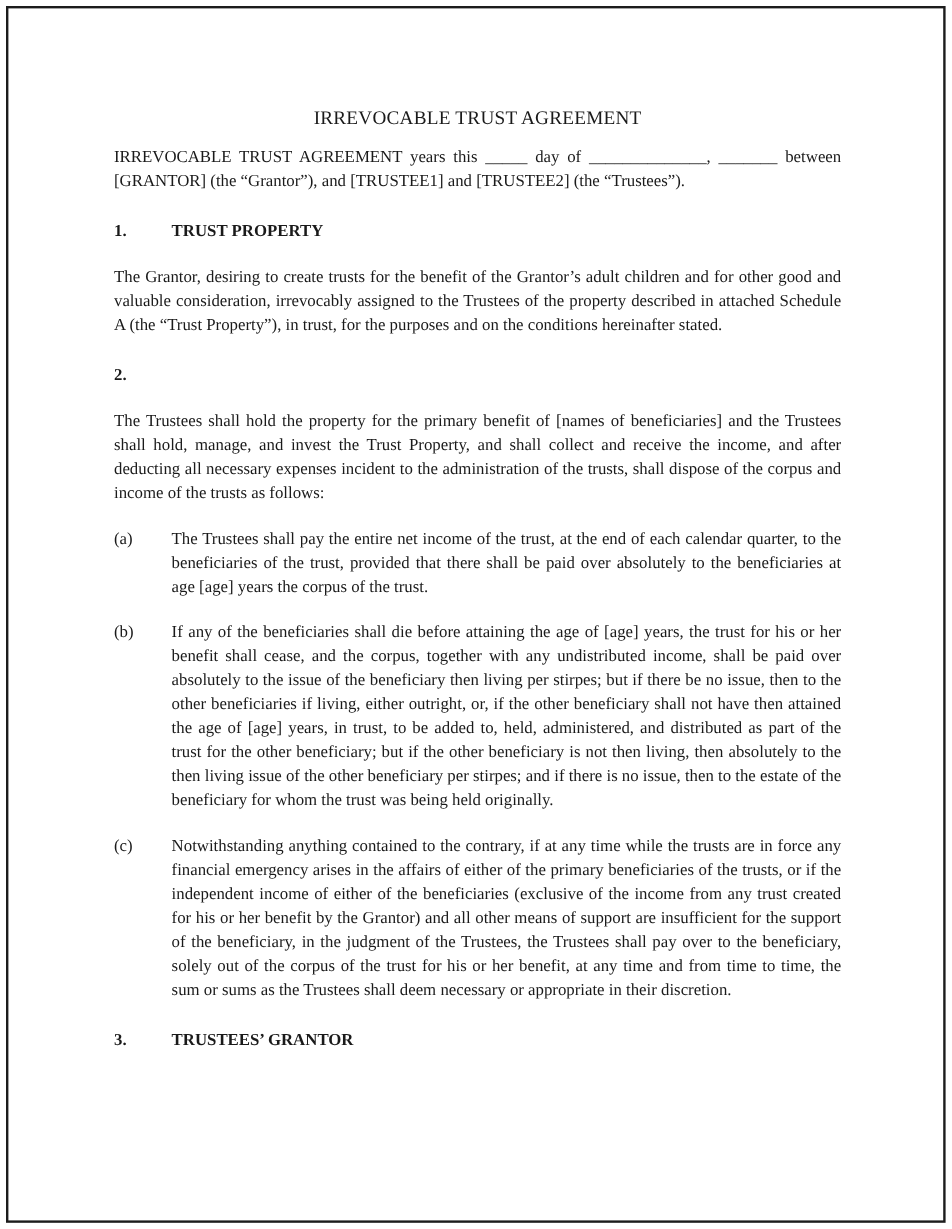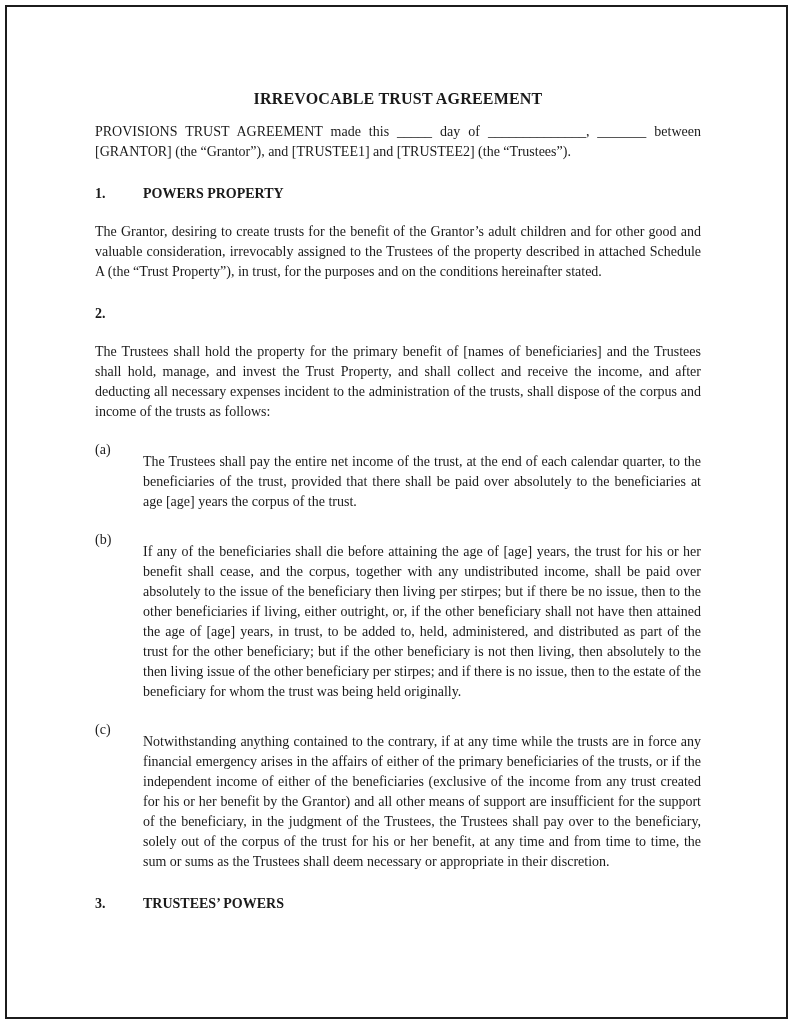--- a/index.html
+++ b/index.html
@@ -28,21 +28,21 @@
   .content {
     position: absolute;
     top: 90px;
     left: 95px;
     width: 606px;
   }
   .doc-title {
     margin: 0 0 14px 0;
     text-align: center;
     font-size: 16px;
-    font-weight: bold;
+    font-weight: normal;
     letter-spacing: 0.2px;
   }
   p.para {
     margin: 0 0 18px 0;
     font-size: 14px;
     line-height: 20px;
     text-align: justify;
   }
   .section-heading {
     display: flex;
@@ -59,37 +59,36 @@
     margin: 0 0 18px 0;
     font-size: 14px;
     line-height: 20px;
   }
   .clause .clause-label {
     flex: 0 0 48px;
   }
   .clause .clause-text {
     flex: 1;
     text-align: justify;
-    margin-top: 12px;
   }
 </style>
 </head>
 <body>
 
 <div class="page">
   <div class="page-frame"></div>
   <div class="content">
 
     <h1 class="doc-title">IRREVOCABLE TRUST AGREEMENT</h1>
 
-    <p class="para">PROVISIONS TRUST AGREEMENT made this _____ day of ______________, _______ between [GRANTOR] (the “Grantor”), and [TRUSTEE1] and [TRUSTEE2] (the “Trustees”).</p>
+    <p class="para">IRREVOCABLE TRUST AGREEMENT years this _____ day of ______________, _______ between [GRANTOR] (the “Grantor”), and [TRUSTEE1] and [TRUSTEE2] (the “Trustees”).</p>
 
     <div class="section-heading">
       <span class="sec-num">1.</span>
-      <span class="sec-title">POWERS PROPERTY</span>
+      <span class="sec-title">TRUST PROPERTY</span>
     </div>
     <p class="para">The Grantor, desiring to create trusts for the benefit of the Grantor’s adult children and for other good and valuable consideration, irrevocably assigned to the Trustees of the property described in attached Schedule A (the “Trust Property”), in trust, for the purposes and on the conditions hereinafter stated.</p>
 
     <div class="section-heading">
       <span class="sec-num">2.</span>
     </div>
     <p class="para">The Trustees shall hold the property for the primary benefit of [names of beneficiaries] and the Trustees shall hold, manage, and invest the Trust Property, and shall collect and receive the income, and after deducting all necessary expenses incident to the administration of the trusts, shall dispose of the corpus and income of the trusts as follows:</p>
 
     <div class="clause">
       <span class="clause-label">(a)</span>
@@ -101,17 +100,17 @@
       <span class="clause-text">If any of the beneficiaries shall die before attaining the age of [age] years, the trust for his or her benefit shall cease, and the corpus, together with any undistributed income, shall be paid over absolutely to the issue of the beneficiary then living per stirpes; but if there be no issue, then to the other beneficiaries if living, either outright, or, if the other beneficiary shall not have then attained the age of [age] years, in trust, to be added to, held, administered, and distributed as part of the trust for the other beneficiary; but if the other beneficiary is not then living, then absolutely to the then living issue of the other beneficiary per stirpes; and if there is no issue, then to the estate of the beneficiary for whom the trust was being held originally.</span>
     </div>
 
     <div class="clause">
       <span class="clause-label">(c)</span>
       <span class="clause-text">Notwithstanding anything contained to the contrary, if at any time while the trusts are in force any financial emergency arises in the affairs of either of the primary beneficiaries of the trusts, or if the independent income of either of the beneficiaries (exclusive of the income from any trust created for his or her benefit by the Grantor) and all other means of support are insufficient for the support of the beneficiary, in the judgment of the Trustees, the Trustees shall pay over to the beneficiary, solely out of the corpus of the trust for his or her benefit, at any time and from time to time, the sum or sums as the Trustees shall deem necessary or appropriate in their discretion.</span>
     </div>
 
     <div class="section-heading">
       <span class="sec-num">3.</span>
-      <span class="sec-title">TRUSTEES’ POWERS</span>
+      <span class="sec-title">TRUSTEES’ GRANTOR</span>
     </div>
 
   </div>
 </div>
 
 </body></html>

